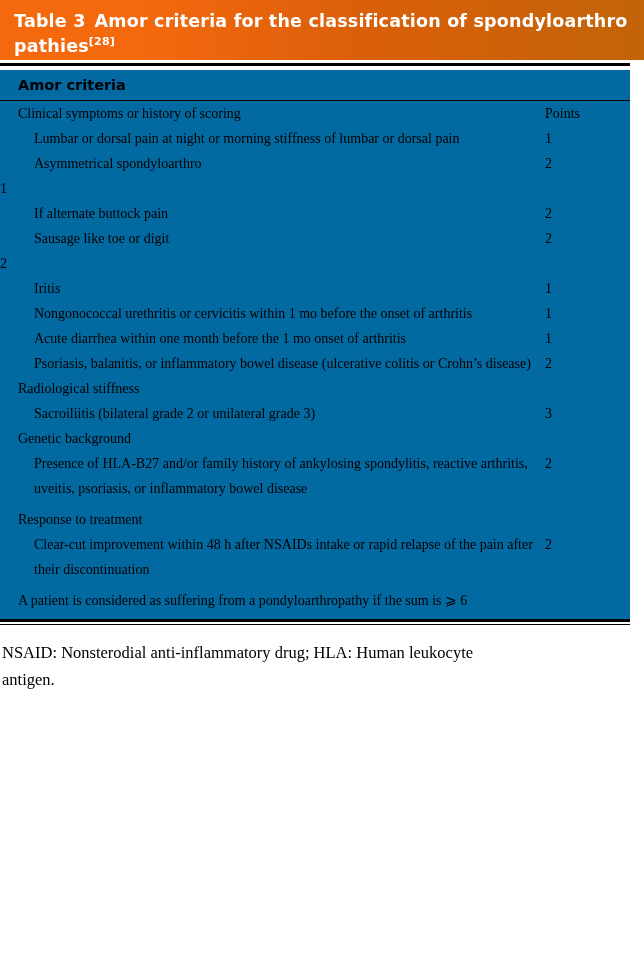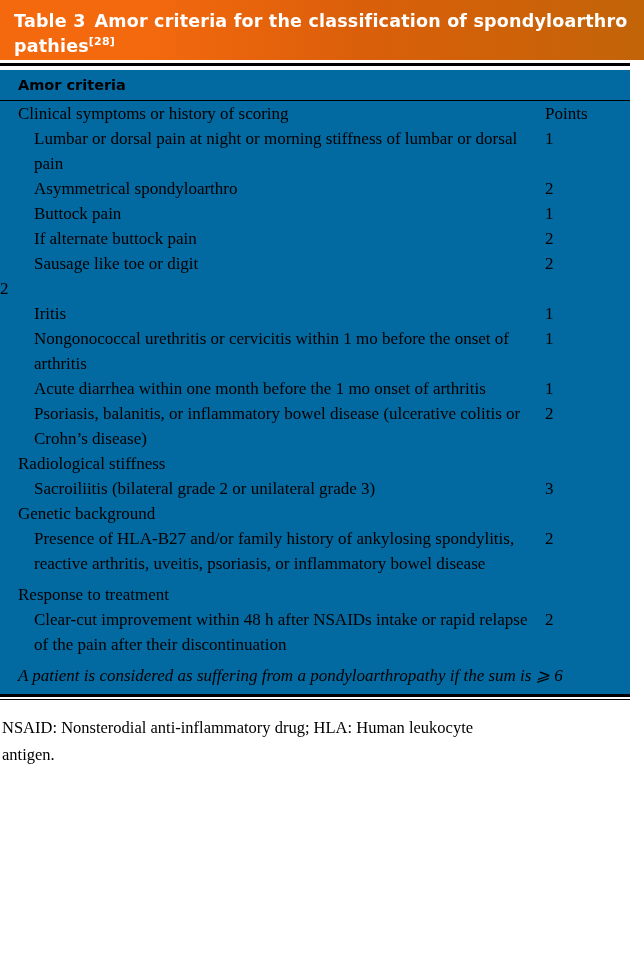--- a/index.html
+++ b/index.html
@@ -80,40 +80,39 @@
     font-weight: bold;
     font-size: 14.5px;
     line-height: 20px;
   }
 
   .rows { padding: 0; }
 
   .row {
     display: flex;
     align-items: flex-start;
-    font-size: 17px;
+    font-size: 14px;
     line-height: 25px;
   }
   .row .label {
     flex: 0 0 545px;
     box-sizing: border-box;
     padding-left: 18px;
   }
   .row.indent .label { padding-left: 34px; }
   .row .points {
     flex: 0 0 auto;
     width: 70px;
     box-sizing: border-box;
     padding-left: 0;
   }
   .row.section .label { padding-left: 18px; }
 
   .row.summary {
     padding-top: 2px;
-    font-style: italic;
   }
   .row.summary .label {
     flex: 0 0 620px;
     padding-left: 18px;
   }
 
   .spacer-6 { height: 6px; }
   .spacer-4 { height: 4px; }
 
   
@@ -153,21 +152,20 @@
 
     <div class="row indent">
       <div class="label">Lumbar or dorsal pain at night or morning stiffness of lumbar or dorsal pain</div>
       <div class="points">1</div>
     </div>
     <div class="row indent">
       <div class="label">Asymmetrical spondyloarthro</div>
       <div class="points">2</div>
     </div>
     <div class="row indent">
-      <div class="label">Buttock pain</div>
       <div class="points">1</div>
     </div>
     <div class="row indent">
       <div class="label">If alternate buttock pain</div>
       <div class="points">2</div>
     </div>
     <div class="row indent">
       <div class="label">Sausage like toe or digit</div>
       <div class="points">2</div>
     </div>

